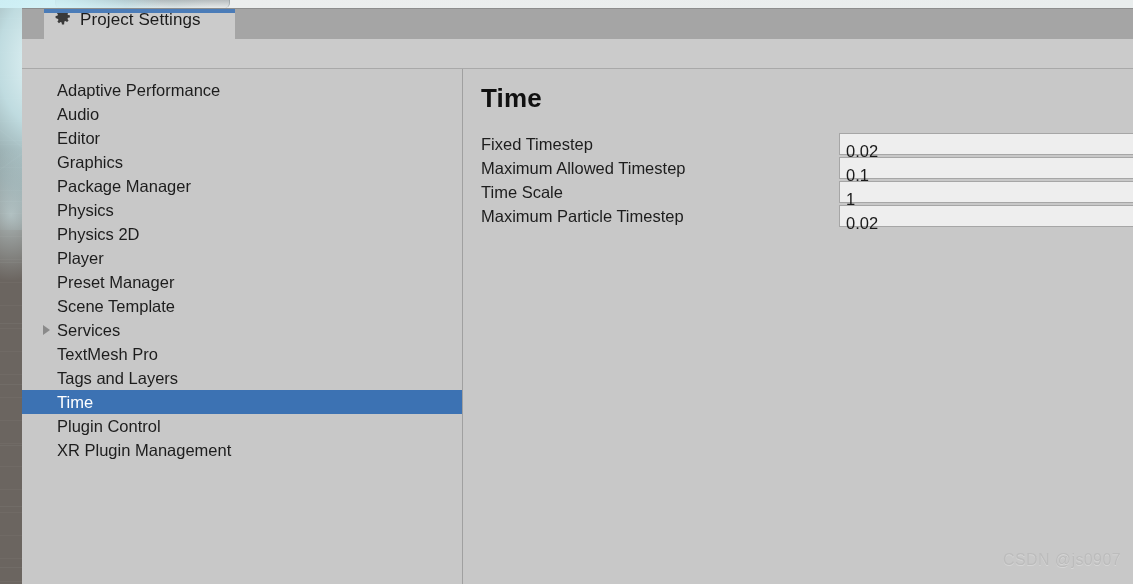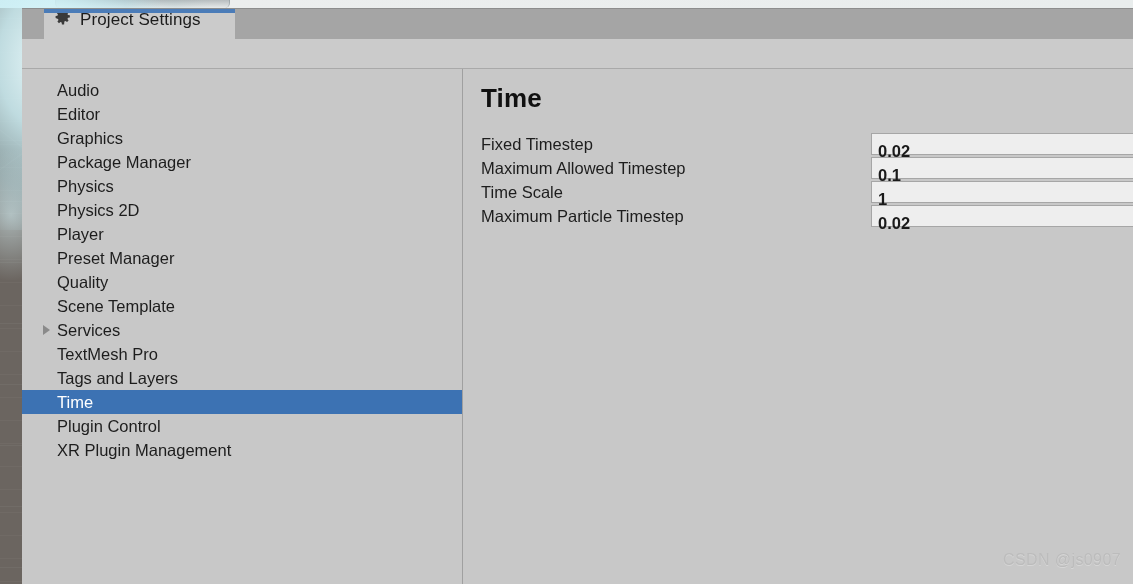--- a/index.html
+++ b/index.html
@@ -216,21 +216,20 @@
     letter-spacing: .2px;
   }
   .fields {
     margin-top: 21px;
   }
   .field-row {
     position: relative;
     height: 24px;
     display: flex;
     align-items: center;
-    gap: 32px;
   }
   .field-label {
     width: 376px;
     padding-left: 18px;
     box-sizing: border-box;
     font-size: 16.5px;
     color: #1d1d1d;
     line-height: 1;
     white-space: nowrap;
   }
@@ -245,21 +244,20 @@
     align-items: center;
     padding-left: 6px;
     font-size: 16.5px;
     color: #1a1a1a;
     margin-right: -2px;
     cursor: text;
   }
   .field-input-text {
     line-height: 1;
     padding-top: 15px;
-    font-weight: bold;
   }
 
   
   .watermark {
     position: absolute;
     right: 12px;
     bottom: 16px;
     font-size: 16px;
     color: #bcbcbc;
     text-shadow: 0 1px 0 #d6d6d6;
@@ -298,20 +296,24 @@
       </div>
     </div>
 
     <div class="toolbar"></div>
 
     <div class="body-split">
 
       <div class="sidebar">
           <div class="tree-item">
             <span class="arrow-slot"></span>
+            <span class="tree-label">Adaptive Performance</span>
+          </div>
+          <div class="tree-item">
+            <span class="arrow-slot"></span>
             <span class="tree-label">Audio</span>
           </div>
           <div class="tree-item">
             <span class="arrow-slot"></span>
             <span class="tree-label">Editor</span>
           </div>
           <div class="tree-item">
             <span class="arrow-slot"></span>
             <span class="tree-label">Graphics</span>
           </div>
@@ -327,24 +329,20 @@
             <span class="arrow-slot"></span>
             <span class="tree-label">Physics 2D</span>
           </div>
           <div class="tree-item">
             <span class="arrow-slot"></span>
             <span class="tree-label">Player</span>
           </div>
           <div class="tree-item">
             <span class="arrow-slot"></span>
             <span class="tree-label">Preset Manager</span>
-          </div>
-          <div class="tree-item">
-            <span class="arrow-slot"></span>
-            <span class="tree-label">Quality</span>
           </div>
           <div class="tree-item">
             <span class="arrow-slot"></span>
             <span class="tree-label">Scene Template</span>
           </div>
           <div class="tree-item">
             <span class="arrow-slot">
               <span class="arrow"></span>
             </span>
             <span class="tree-label">Services</span>

